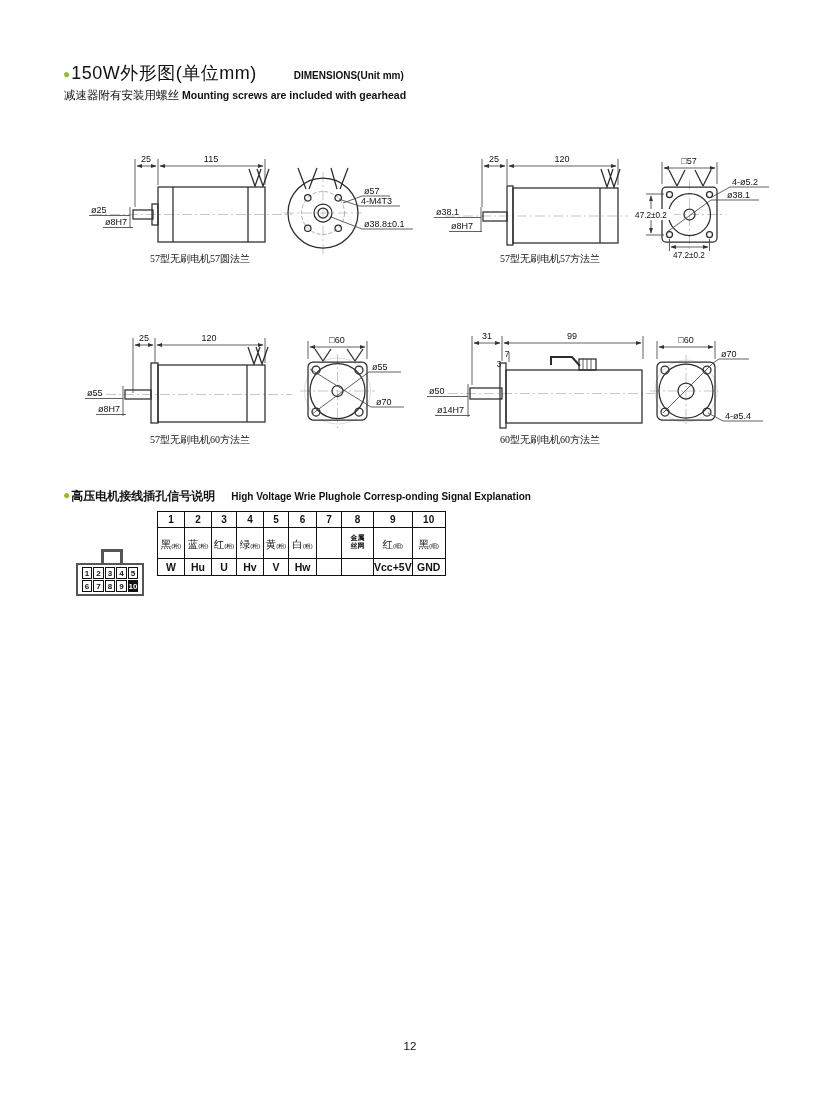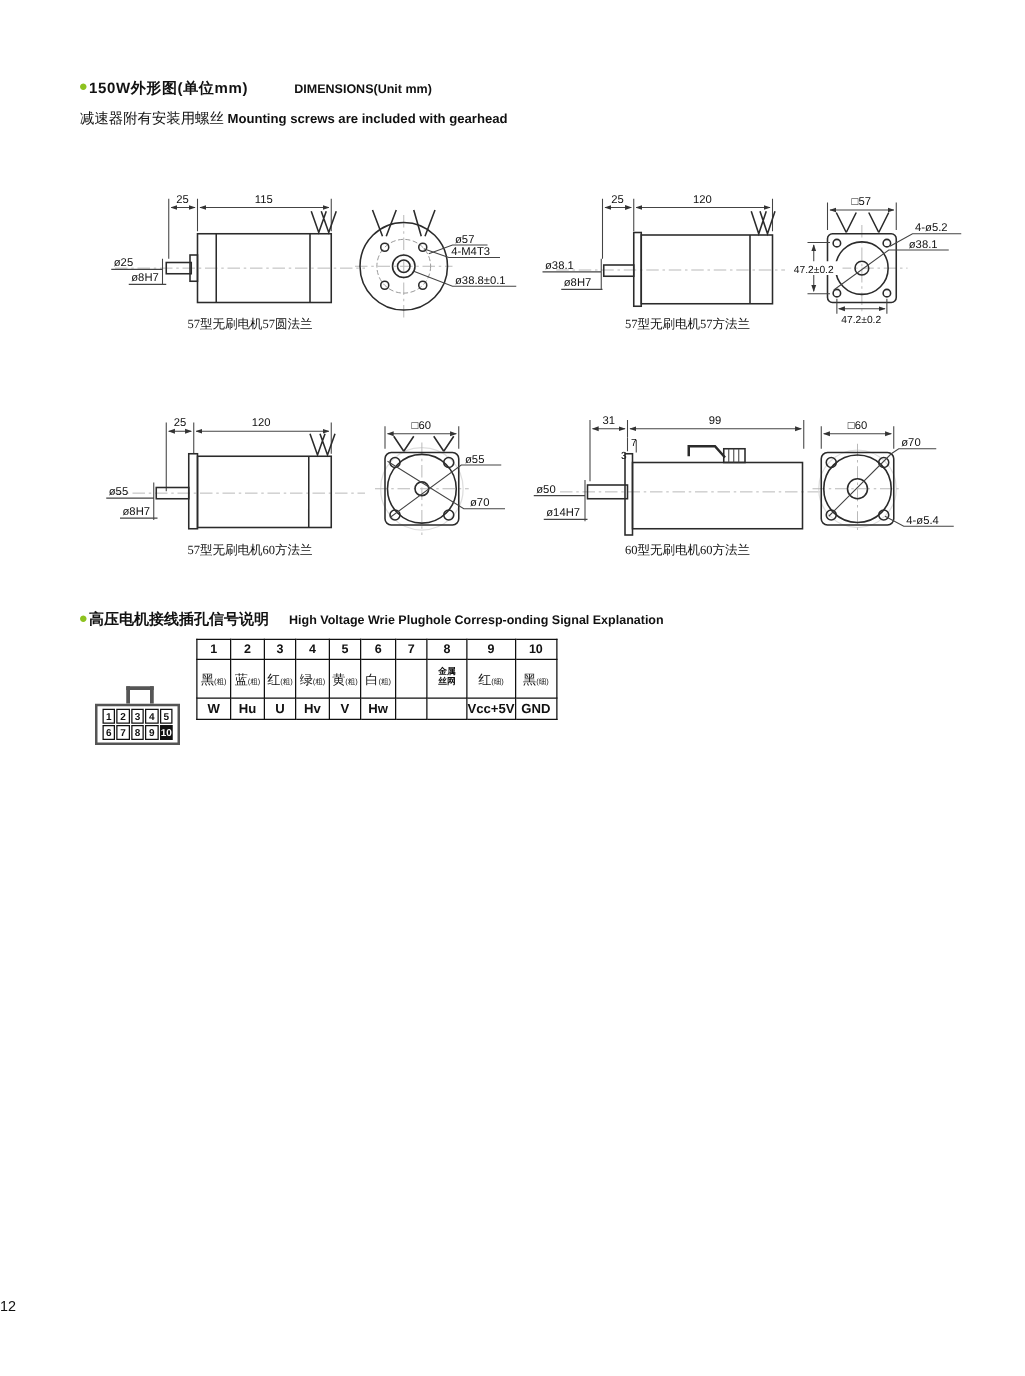--- a/index.html
+++ b/index.html
@@ -2,21 +2,21 @@
 <html><head>
 <meta charset="utf-8">
 <style>
   html,body{margin:0;padding:0;}
   body{width:820px;height:1101px;background:#ffffff;position:relative;overflow:hidden;
        font-family:"Liberation Sans",sans-serif;color:#111;}
 
   
   .sec-title{position:absolute;left:63px;white-space:nowrap;}
   .bullet{color:#8dc21f;font-size:12px;vertical-align:1px;margin-right:1px;}
-  .t-zh{font-weight:bold;font-size:12px;letter-spacing:0.5px;}
+  .t-zh{font-weight:normal;font-size:18px;letter-spacing:0.5px;}
   .t-en{font-weight:bold;font-size:10px;margin-left:5px;padding-left:32px;}
   .note{position:absolute;left:64px;top:85px;white-space:nowrap;}
   .n-zh{font-weight:normal;font-size:11.5px;}
   .n-en{font-weight:bold;font-size:10.5px;margin-left:3px;margin-top:16px;}
   .t2-zh{font-weight:bold;font-size:12px;}
   .t2-en{font-weight:bold;font-size:10px;margin-left:16px;}
 
   
   svg.drawings{position:absolute;left:0;top:0;}
   .ln{stroke:#2b2b2b;stroke-width:1.25;fill:none;}
@@ -48,21 +48,21 @@
   .row-head th{font-size:12px;font-weight:bold;height:16px;letter-spacing:3px;}
   .row-pins td{font-size:10px;font-weight:bold;height:15px;}
   .row-wire td{height:30px;}
   .row-sig td{font-size:10.5px;font-weight:bold;height:16px;}
   .wmain{font-size:10.5px;}
   .wsub{font-size:6px;}
   .wrap8{font-size:7px;display:inline-block;width:16px;word-break:break-all;line-height:1.15;font-weight:bold;}
   .sig-tiny{font-size:6.5px;}
   .sig-small{font-size:8px;margin-left:12px;}
 
-  .pageno{position:absolute;left:0;top:1040px;width:820px;text-align:left;font-size:11.5px;}
+  .pageno{position:absolute;left:0;top:1040px;width:820px;text-align:center;font-size:11.5px;}
 </style>
 </head>
 <body>
 
 <div class="sec-title" style="top:61px">
   <span class="bullet">●</span><span class="t-zh">150W外形图(单位mm)</span><span class="t-en">DIMENSIONS(Unit mm)</span>
 </div>
 <div class="note">
   <span class="n-zh">减速器附有安装用螺丝</span><span class="n-en">Mounting screws are included with gearhead</span>
 </div>

